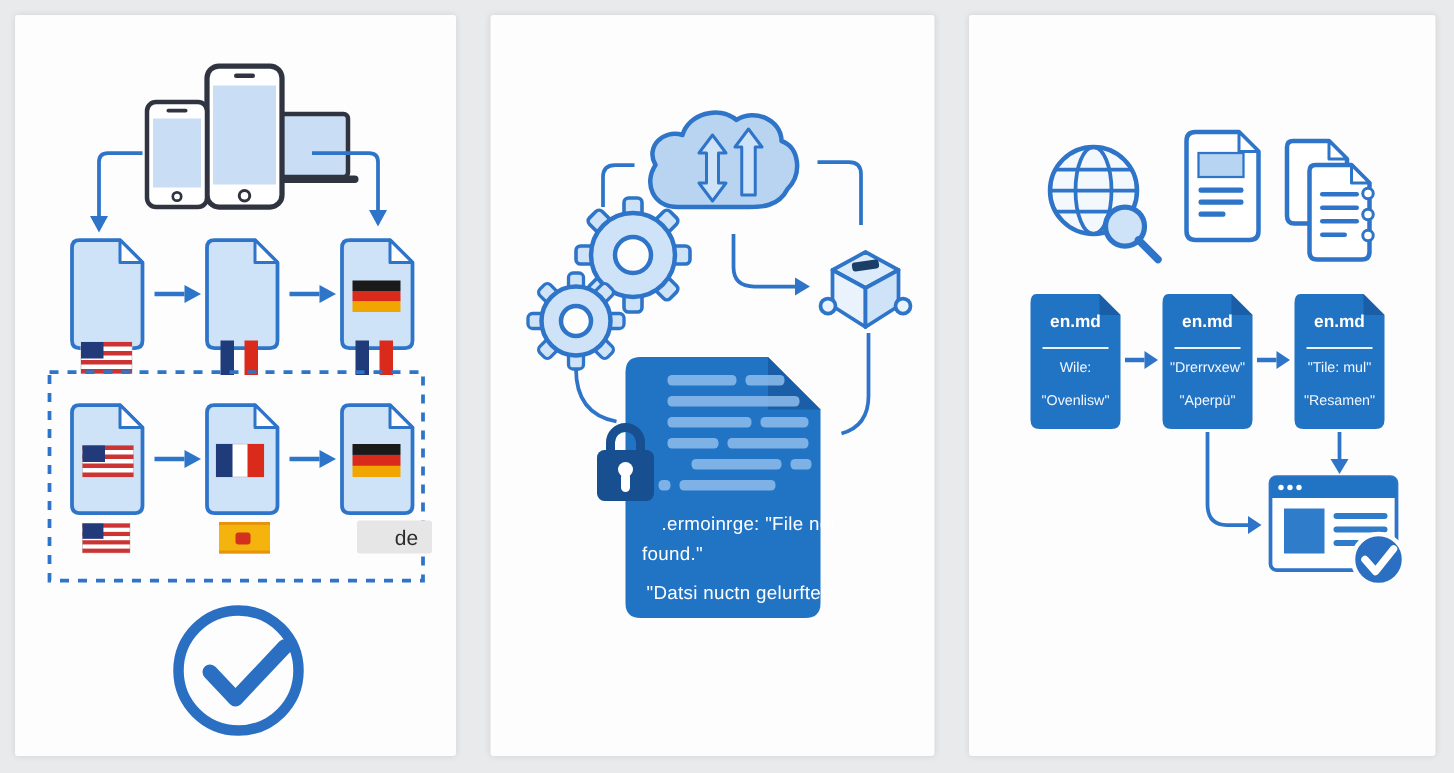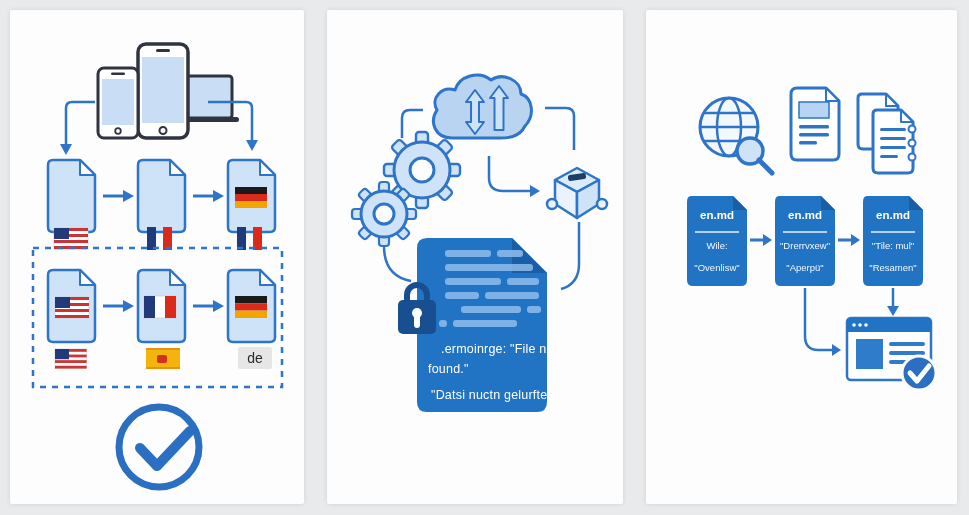--- a/index.html
+++ b/index.html
@@ -14,20 +14,21 @@
   }
   #panel-left{left:10px;width:294px;}
   #panel-mid{left:327px;width:296px;}
   #panel-right{left:646px;width:311px;}
   .panel svg{position:absolute;left:0;top:0;}
   .txt{position:absolute;font-family:Liberation Sans, sans-serif;}
   .de-chip{
     left:228px;top:337px;width:34px;height:22px;background:#e6e6e6;
     color:#2b2b2b;font-size:14px;display:flex;align-items:center;justify-content:center;
     border-radius:2px;
+    padding-left:16px;
   }
   .err-line{color:#ffffff;font-size:12.5px;letter-spacing:.2px;}
   .card-name{width:60px;text-align:center;color:#fff;font-weight:bold;font-size:11.5px;}
   .card-line{width:60px;text-align:center;color:#f2f7ff;font-size:9.5px;white-space:nowrap;overflow:hidden;}
 </style>
 </head>
 <body>
 
 <div class="panel" id="panel-left">
   <svg width="294" height="494" viewBox="0 0 294 494">

